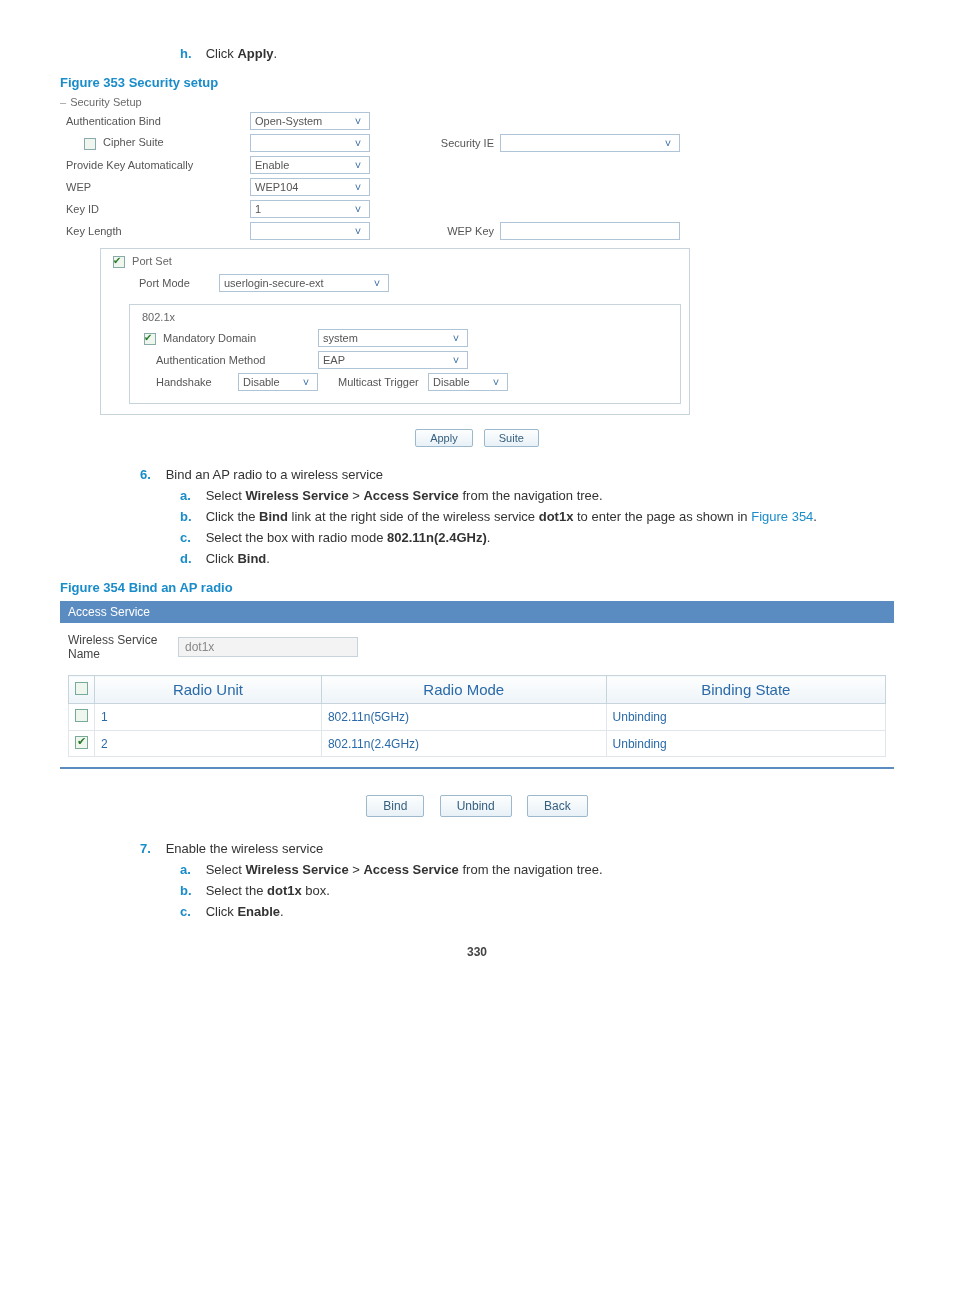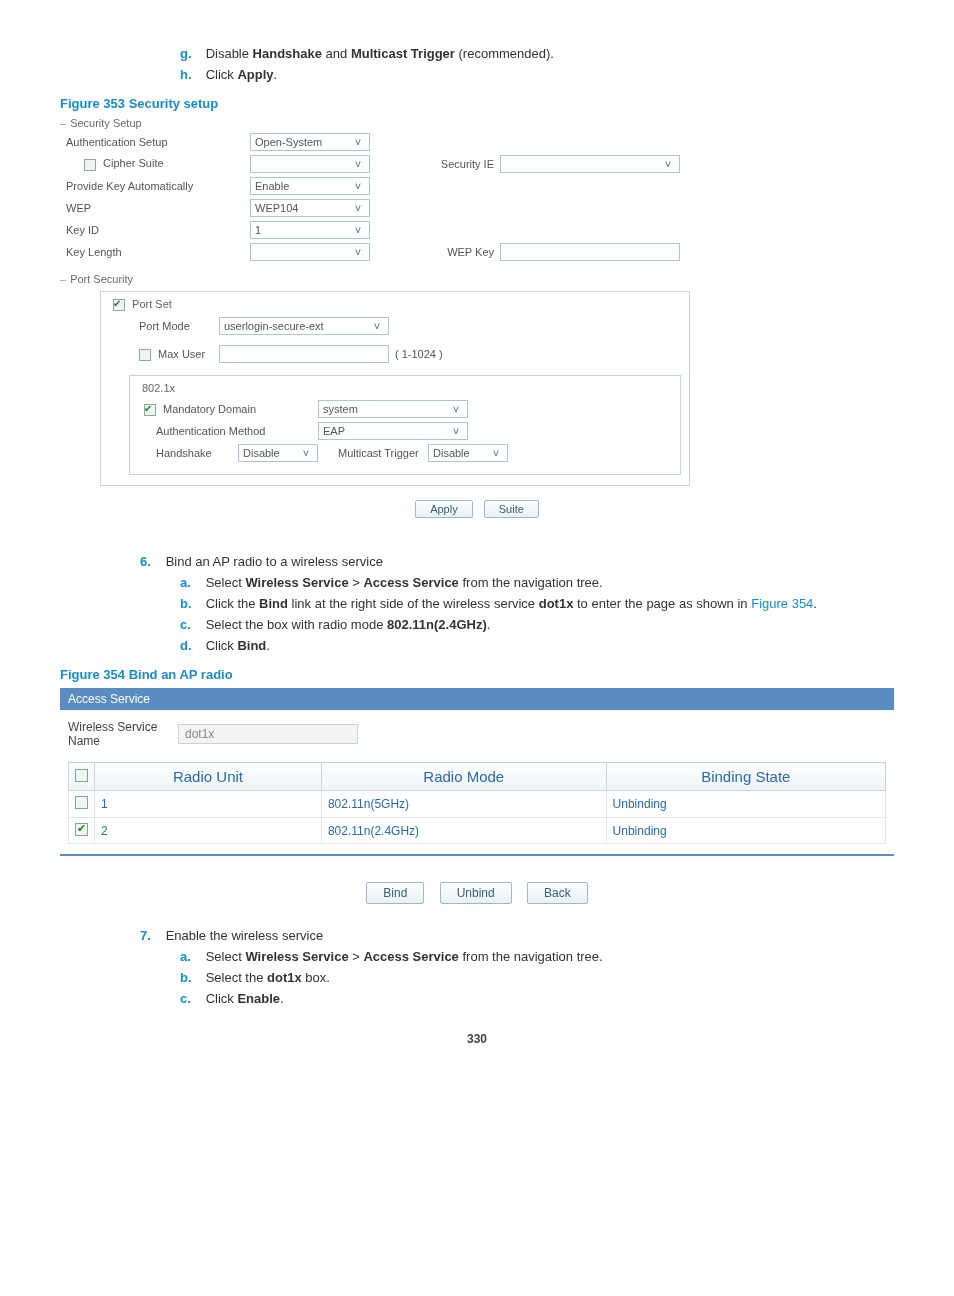--- a/index.html
+++ b/index.html
@@ -90,40 +90,34 @@
     padding:3px 16px; font-size:12px; color:#365f7e; margin:0 6px; border-radius:2px;
   }
   .page-num { text-align:center; font-size:12px; color:#444; margin-top:26px;font-weight:bold; }
   .link-text { color:#1a8cc9; }
 </style>
 </head>
 <body>
 
 <div class="step-list">
   <div class="step-line">
-    <span class="step-marker">g.</span>
-    <span>
-      <span>Disable </span><span class="bold">Handshake</span><span> and </span><span class="bold">Multicast Trigger</span><span> (recommended).</span>
-    </span>
-  </div>
-  <div class="step-line">
     <span class="step-marker">h.</span>
     <span>
       <span>Click </span><span class="bold">Apply</span><span>.</span>
     </span>
   </div>
 </div>
 
 <div class="figure-caption">Figure 353 Security setup</div>
 
 <div class="fig353">
   <div class="fs-header">Security Setup</div>
 
   <div class="row">
-    <div class="lbl">Authentication Setup</div>
+    <div class="lbl">Authentication Bind</div>
     <div class="sel sel120">
       <span>Open-System</span>
       <span class="arrow">˅</span>
     </div>
   </div>
   <div class="row">
     <div class="lbl" style="padding-left:24px">
       <span class="cb"></span>
       <span>Cipher Suite</span>
     </div>
@@ -163,43 +157,34 @@
   <div class="row">
     <div class="lbl">Key Length</div>
     <div class="sel sel120">
       <span></span>
       <span class="arrow">˅</span>
     </div>
     <div style="width:130px;text-align:right;padding-right:6px">WEP Key</div>
     <input type="text" class="txt" style="width: 180px;">
   </div>
 
-  <div class="fs-header" style="margin-top:10px">Port Security</div>
 
   <div class="portsec-box">
     <div class="fieldset">
       <div class="fieldset-label">
         <span class="cb checked"></span>
         <span>Port Set</span>
       </div>
       <div class="row">
         <div class="lbl" style="width:110px;padding-left:30px">Port Mode</div>
         <div class="sel" style="width:170px">
           <span>userlogin-secure-ext</span>
           <span class="arrow">˅</span>
         </div>
       </div>
-      <div class="row" style="margin-top:6px">
-        <div class="lbl" style="width:110px;padding-left:30px">
-          <span class="cb"></span>
-          <span>Max User</span>
-        </div>
-        <input type="text" class="txt" style="width: 170px;">
-        <span style="margin-left:6px">( 1-1024 )</span>
-      </div>
 
       <div class="fieldset" style="margin:10px 0 0 20px">
         <div class="fieldset-label">802.1x</div>
         <div class="row">
           <div style="width:180px;padding-left:6px">
             <span class="cb checked"></span>
             <span>Mandatory Domain</span>
           </div>
           <div class="sel" style="width:150px">
             <span>system</span>
@@ -228,21 +213,21 @@
       </div>
     </div>
   </div>
 
   <div class="btn-row">
     <span class="btn">Apply</span>
     <span class="btn">Suite</span>
   </div>
 </div>
 
-<div style="margin-top:36px;margin-left:80px">
+<div style="margin-top:20px;margin-left:80px">
   <span class="top-num-marker">6.</span>
   <span>Bind an AP radio to a wireless service</span>
 </div>
 <div class="step-list">
   <div class="step-line">
     <span class="step-marker">a.</span>
     <span>Select </span><span class="bold">Wireless Service</span><span> &gt; </span><span class="bold">Access Service</span><span> from the navigation tree.</span>
   </div>
   <div class="step-line" style="padding-right:20px">
     <span class="step-marker">b.</span>

